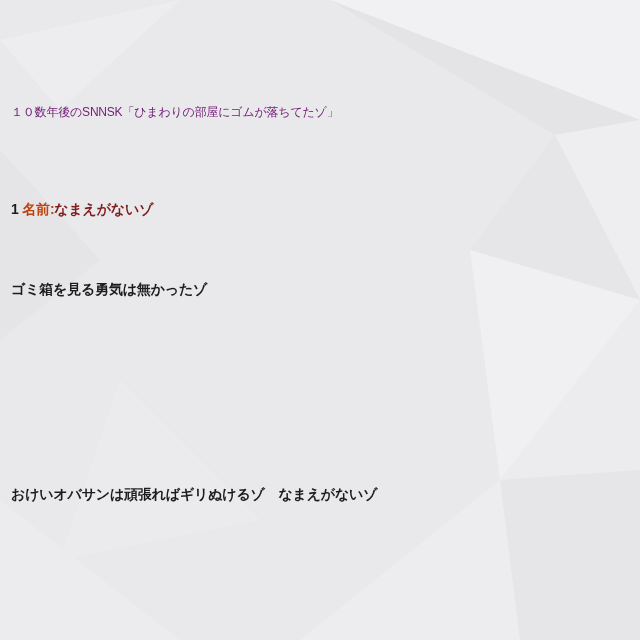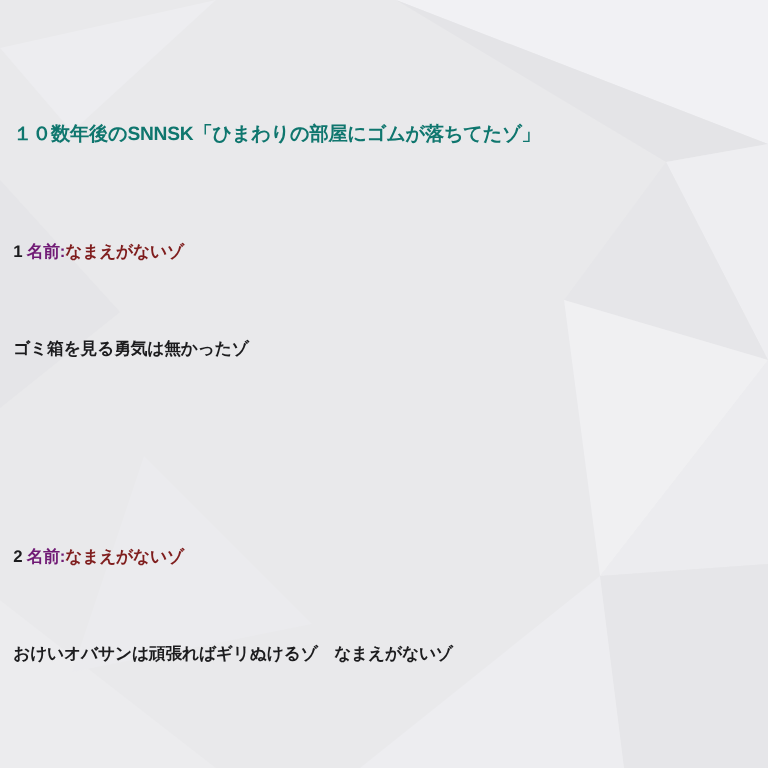--- a/index.html
+++ b/index.html
@@ -12,30 +12,30 @@
   .content{
     position:relative;z-index:1;
     padding:8px 6px 0 11px;
     font-size:14px;font-weight:700;color:#1c1c1e;
     white-space:pre-wrap;
     letter-spacing:-0.2px;
   }
   .thread{margin:0;}
   .thread-title{
     margin:0;padding:0;
-    font-size:16px;font-weight:700;line-height:17px;height:17px;
-    color:#0f766e;
+    font-size:12px;font-weight:400;line-height:17px;height:17px;
+    color:#701a75;
   }
   .post{margin:0 0 12px 0;}
   .post-header{line-height:17px;height:17px;}
   .post-number{color:#1c1c1e;}
-  .post-name-label{color:#701a75;margin-top:42px;}
+  .post-name-label{color:#c2410c;margin-top:42px;}
   .post-name{color:#7f1d1d;}
   .post-body{margin:0;}
-  .line{line-height:17px;min-height:17px;}
+  .line{line-height:17px;min-height:17px;font-family:Liberation Mono, monospace;}
 </style>
 </head>
 <body>
 
 <svg class="texture" width="640" height="640" viewBox="0 0 640 640" aria-hidden="true">
   <rect x="0" y="0" width="640" height="640" fill="#e9e9eb"></rect>
   <polygon points="330,0 640,0 640,120" fill="#f1f1f4"></polygon>
   <polygon points="330,0 640,120 555,135" fill="#e4e4e7"></polygon>
   <polygon points="640,120 640,300 555,135" fill="#eeeef1"></polygon>
   <polygon points="555,135 640,300 470,250" fill="#e6e6e9"></polygon>
@@ -56,21 +56,20 @@
     <h2 class="thread-title">１０数年後のSNNSK「ひまわりの部屋にゴムが落ちてたゾ」</h2>
 
     <div class="post">
       <div class="post-header"><span class="post-number">1</span><span class="post-name-label"> 名前:</span><span class="post-name">なまえがないゾ</span></div>
       <div class="post-body">
         <div class="line">ゴミ箱を見る勇気は無かったゾ</div>
       </div>
     </div>
 
     <div class="post">
-      <div class="post-header"><span class="post-number">2</span><span class="post-name-label"> 名前:</span><span class="post-name">なまえがないゾ</span></div>
       <div class="post-body">
         <div class="line">おけいオバサンは頑張ればギリぬけるゾ　なまえがないゾ</div>
       </div>
     </div>
 
     
 
     
 
     

